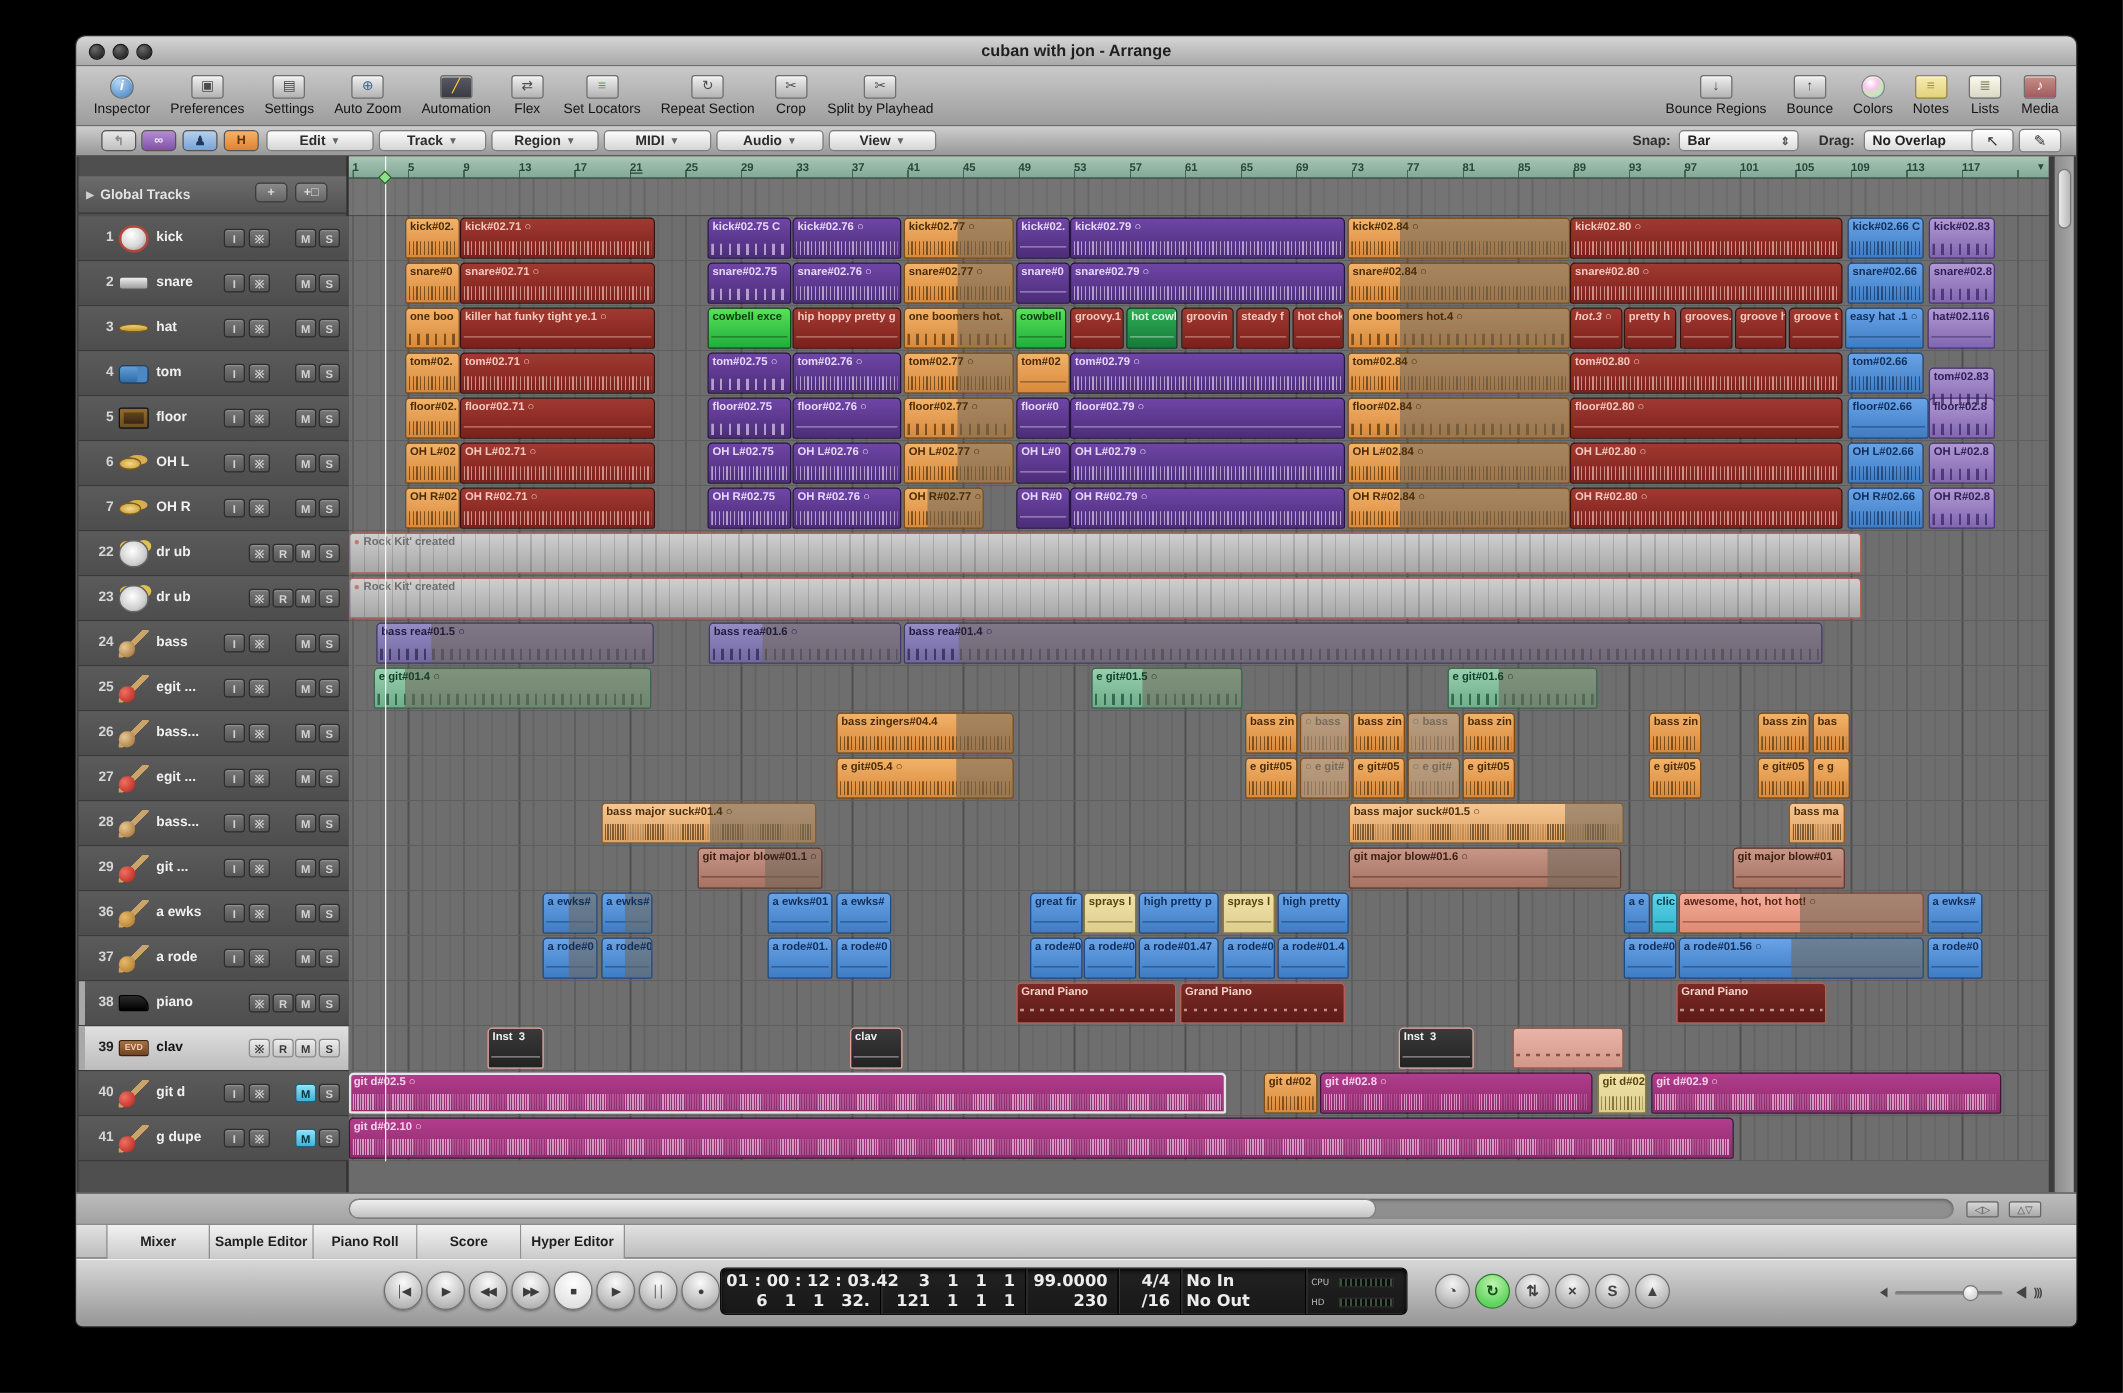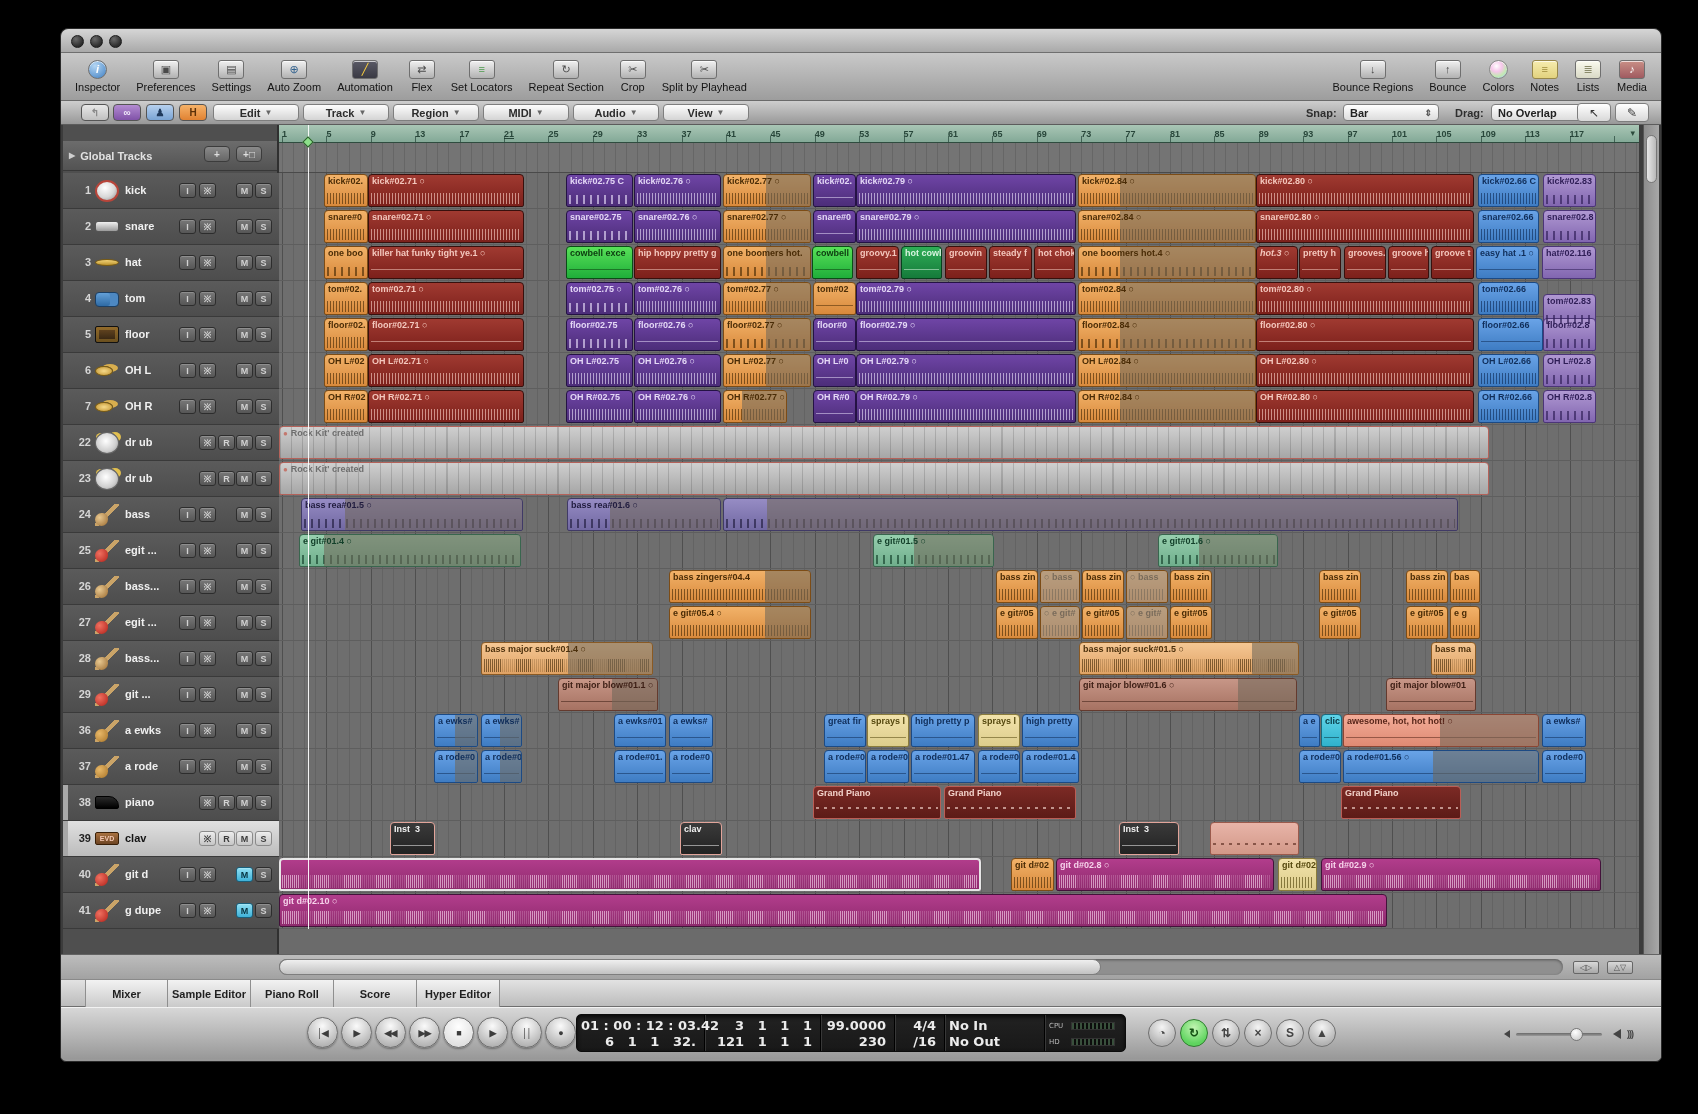--- a/index.html
+++ b/index.html
@@ -192,20 +192,21 @@
     background:radial-gradient(circle at 40% 30%,#fff,#c2c2c2);border:1px solid #777;}
 </style>
 </head>
 <body>
 
 <div class="window">
   <div class="titlebar">
     <span class="tl" style="left:10px"></span>
     <span class="tl" style="left:29px"></span>
     <span class="tl" style="left:48px"></span>
+    <div class="title">cuban with jon - Arrange</div>
   </div>
 
   <div class="toolbar">
     <div class="tgroup" id="tb-left">
         <div class="titem">
           <div class="ti ti-inspector">
             <span class="gl">i</span>
           </div>
           <div class="tlabel">Inspector</div>
         </div>
@@ -948,20 +949,21 @@
             <div class="rl">bass rea#01.5 ○</div>
             <div class="wf wf-s"></div>
             <div class="dim" style="width: 177px;"></div>
           </div>
           <div class="region c-bp" style="left: 288px; top: 325px; width: 154px;">
             <div class="rl">bass rea#01.6 ○</div>
             <div class="wf wf-s"></div>
             <div class="dim" style="width: 110px;"></div>
           </div>
           <div class="region c-bp" style="left: 444px; top: 325px; width: 735px;">
+            <div class="rl">bass rea#01.4 ○</div>
             <div class="wf wf-s"></div>
             <div class="dim" style="width: 690px;"></div>
           </div>
           <div class="region c-eg" style="left: 20px; top: 361px; width: 222px;">
             <div class="rl">e git#01.4 ○</div>
             <div class="wf wf-s"></div>
             <div class="dim" style="width: 196px;"></div>
           </div>
           <div class="region c-eg" style="left: 594px; top: 361px; width: 121px;">
             <div class="rl">e git#01.5 ○</div>
@@ -1203,20 +1205,21 @@
           </div>
           <div class="region c-db" style="left: 840px; top: 649px; width: 60px;">
             <div class="rl">Inst  3</div>
             <div class="wf wf-l"></div>
           </div>
           <div class="region c-sm" style="left: 931px; top: 649px; width: 89px;">
             <div class="rl"></div>
             <div class="wf wf-o"></div>
           </div>
           <div class="region c-mg rsel" style="left: 0px; top: 685px; width: 702px;">
+            <div class="rl">git d#02.5 ○</div>
             <div class="wf wf-a"></div>
           </div>
           <div class="region c-or" style="left: 732px; top: 685px; width: 43px;">
             <div class="rl">git d#02</div>
             <div class="wf wf-d"></div>
           </div>
           <div class="region c-mg" style="left: 777px; top: 685px; width: 218px;">
             <div class="rl">git d#02.8 ○</div>
             <div class="wf wf-a"></div>
           </div>

